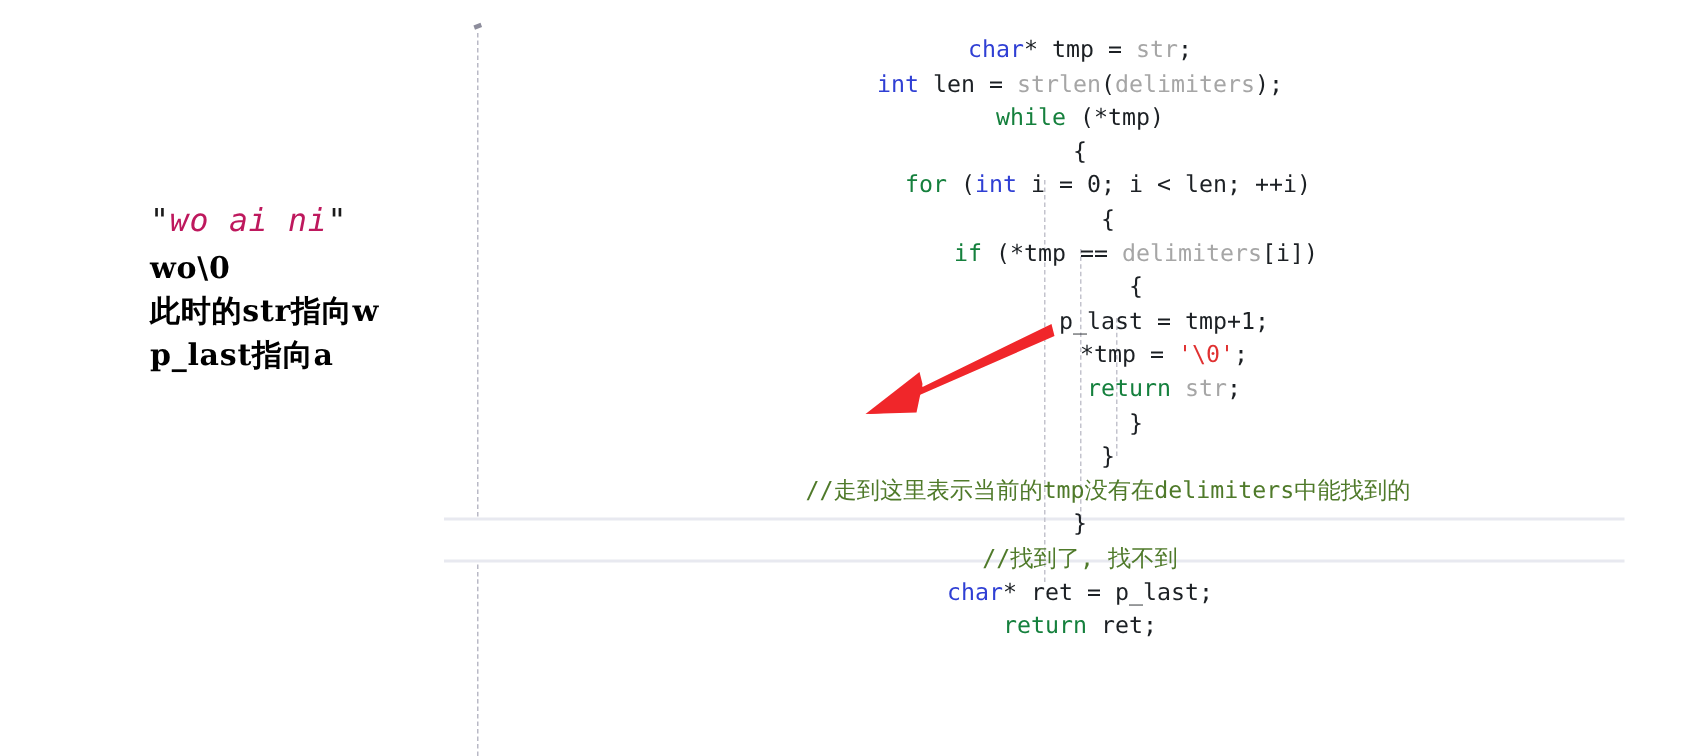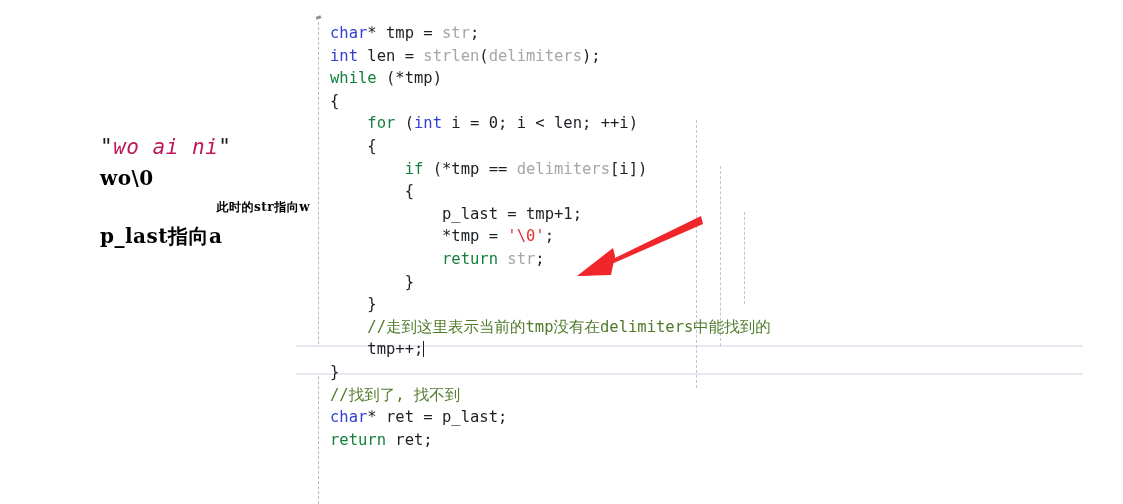--- a/index.html
+++ b/index.html
@@ -31,21 +31,21 @@
   }
   #annotation-quoted {
     font-size: 21px;
     line-height: 34px;
     font-weight: normal;
     font-family: "DejaVu Sans Mono", monospace;
   }
   #annotation-quoted .quote-mark { color: #1a1a1a; }
   #annotation-quoted .quote-body { color: #be185d; font-style: italic; }
   #annotation-wo0      { font-size: 20px; line-height: 29px; }
-  #annotation-str      { font-size: 12px; line-height: 29px; text-align: right; }
+  #annotation-str      { font-size: 20px; line-height: 29px; }
   #annotation-plast    { font-size: 20px; line-height: 29px; }
 
   
   #left-dashed-guide {
     position: absolute;
     left: 318px;
     top: 22px;
     width: 0px;
     height: 482px;
     border-left: 1px dashed #b9b9c6;
@@ -60,20 +60,21 @@
     transform: rotate(-20deg);
   }
 
   
   #code-editor {
     position: absolute;
     left: 330px;
     top: 22px;
     width: 780px;
     height: 482px;
+    text-align: center;
   }
   .code-line {
     position: relative;
     height: 22.6px;
     line-height: 22.6px;
     font-family: "DejaVu Sans Mono", monospace;
     font-size: 15.5px;
     white-space: pre;
     color: #1c2024;
     z-index: 3;
@@ -159,21 +160,20 @@
       <div class="code-line"><span class="plain">    </span><span class="kw-purple">for</span><span class="plain"> (</span><span class="kw-blue">int</span><span class="plain"> i = 0; i </span><span class="plain">&lt;</span><span class="plain"> len; ++i)</span></div>
       <div class="code-line"><span class="brace">    {</span></div>
       <div class="code-line"><span class="plain">        </span><span class="kw-purple">if</span><span class="plain"> (*tmp == </span><span class="ident-gray">delimiters</span><span class="plain">[i])</span></div>
       <div class="code-line"><span class="brace">        {</span></div>
       <div class="code-line"><span class="plain">            p_last = tmp+1;</span></div>
       <div class="code-line"><span class="plain">            *tmp = </span><span class="str-red">'\0'</span><span class="plain">;</span></div>
       <div class="code-line"><span class="plain">            </span><span class="kw-purple">return</span><span class="plain"> </span><span class="ident-gray">str</span><span class="plain">;</span></div>
       <div class="code-line"><span class="brace">        }</span></div>
       <div class="code-line"><span class="brace">    }</span></div>
       <div class="code-line"><span class="comment-gn">    //走到这里表示当前的tmp没有在delimiters中能找到的</span></div>
-      <div class="code-line"><span class="plain">    tmp++;</span><span id="text-caret"></span></div>
       <div class="code-line"><span class="brace">}</span></div>
       <div class="code-line"><span class="comment-gn">//找到了, 找不到</span></div>
       <div class="code-line"><span class="kw-blue">char</span><span class="plain">* ret = p_last;</span></div>
       <div class="code-line"><span class="kw-purple">return</span><span class="plain"> ret;</span></div>
     </div>
 </div>
 
 <svg id="annotation-arrow" viewBox="0 0 130 72" xmlns="http://www.w3.org/2000/svg">
   <polygon points="126,4 40,46 38,38 4,64 34,62 32,54 128,12" fill="#f0262a"></polygon>
   <polygon points="40,44 38,36 2,64 36,63" fill="#f0262a"></polygon>

